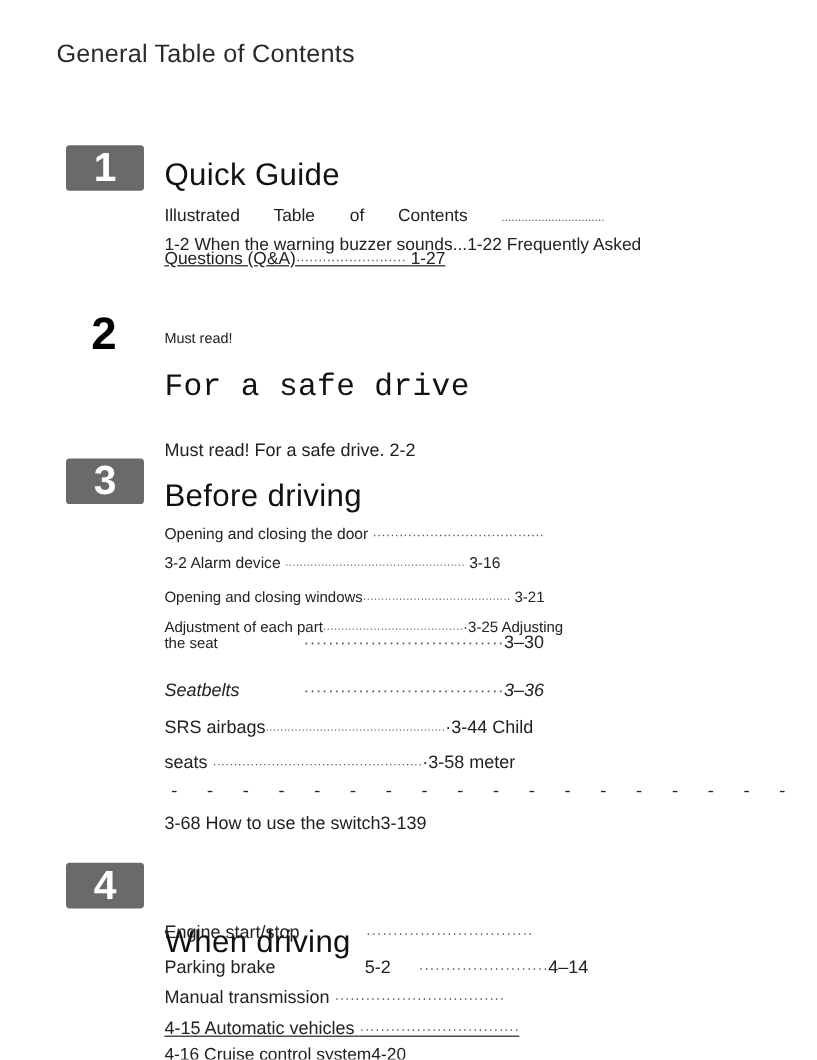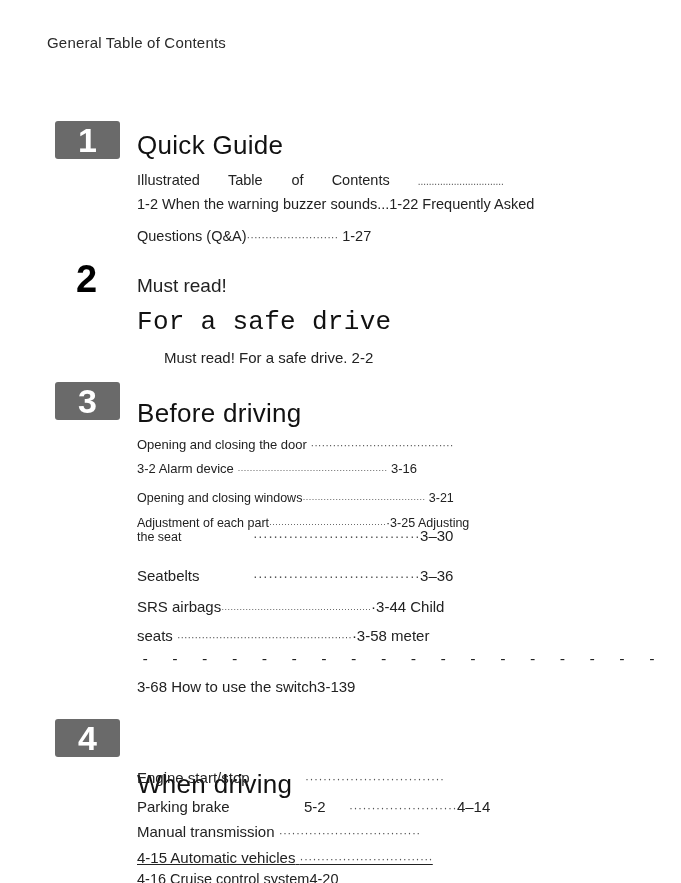--- a/index.html
+++ b/index.html
@@ -2,21 +2,21 @@
 <html><head>
 <meta charset="utf-8">
 <style>
   html, body { margin: 0; padding: 0; background: #ffffff; }
   body {
     width: 681px; height: 883px; overflow: hidden; position: relative;
     font-family: "DejaVu Sans", sans-serif; color: #1a1a1a;
   }
   .page-title {
     position: absolute; left: 47px; top: 34px;
-    font-size: 15px; font-weight: normal; color: #2a2a2a; letter-spacing: 0.2px;
+    font-size: 21px; font-weight: normal; color: #2a2a2a; letter-spacing: 0.2px;
     font-family: "Liberation Sans", sans-serif;
   }
   .badge {
     position: absolute; left: 55px; width: 65px; height: 38px;
     background: #6a6a6a; border-radius: 3px;
     color: #ffffff; font-family: "Liberation Sans", sans-serif; font-weight: bold;
     font-size: 34px; line-height: 38px; text-align: center;
   }
   .plain-num {
     position: absolute; left: 76px; width: 30px;
@@ -28,21 +28,21 @@
     font-size: 26px; color: #111; font-family: "Liberation Sans", sans-serif; letter-spacing: 0.3px;
   }
   .line {
     position: absolute; left: 137px; white-space: nowrap; color: #222;
     font-family: "Liberation Sans", sans-serif;
   }
   .s14 { font-size: 14.5px; }
   .s13 { font-size: 13px; }
   .s12 { font-size: 12.5px; }
   .s15 { font-size: 15px; }
-  .s16 { font-size: 19px; }
+  .s16 { font-size: 12px; }
   .dots { color: #555; letter-spacing: 0px; }
   .gap { display: inline-block; }
   .dash-rule {
     position: absolute; left: 141px; top: 652px; width: 516px; height: 14px;
     font-family: "Liberation Mono", monospace; font-size: 14px; color: #222;
     white-space: nowrap; overflow: hidden; letter-spacing: 6.5px;
   }
   .cut { position: absolute; left: 137px; top: 870px; height: 13px; overflow: hidden; }
   .cut span { display: block; font-size: 14.5px; font-family: "Liberation Sans", sans-serif; color: #222; line-height: 26px; margin-top: -4px; }
 </style>
@@ -56,30 +56,30 @@
   <div>
     <div class="badge" style="top:121px;">1</div>
     <div class="chapter-title" style="top:130px;">Quick Guide</div>
 
     <div class="line s14" style="top:172px;">
       <span>Illustrated</span><span class="gap" style="width:28px"></span><span>Table</span><span class="gap" style="width:29px"></span><span>of</span><span class="gap" style="width:28px"></span><span>Contents</span><span class="gap" style="width:28px"></span><span class="dots" style="font-size:10px;">...............................</span>
     </div>
     <div class="line s14" style="top:196px;">
       <span>1-2 When the warning buzzer sounds...1-22 Frequently Asked</span>
     </div>
-    <div class="line s14" style="top:228px;">
+    <div class="line s14" style="top:208px;text-decoration:underline;">
       <span>Questions (Q&amp;A)</span><span class="dots" style="font-size:11px;">·························</span><span> </span><span>1-27</span>
     </div>
   </div>
 
   <div>
     <div class="plain-num" style="top:259px;">2</div>
     <div class="line s16" style="top:275px;">Must read!</div>
     <div class="chapter-title" style="top:307px;font-family:Liberation Mono, monospace;">For a safe drive</div>
-    <div class="line s15" style="top:349px;margin-left:27px;">
+    <div class="line s15" style="top:367px;">
       <span>Must read! For a safe drive.  2-2</span>
     </div>
   </div>
 
   <div>
     <div class="badge" style="top:382px;">3</div>
     <div class="chapter-title" style="top:398px;">Before driving</div>
 
     <div class="line s13" style="top:437px;">
       <span>Opening and closing the door</span> <span class="dots" style="font-size:11px;">·······································</span>
@@ -89,21 +89,21 @@
     </div>
     <div class="line s12" style="top:491px;">
       <span>Opening and closing windows</span><span class="dots" style="font-size:9px;">·········································</span> <span>3-21</span>
     </div>
     <div class="line s12" style="top:516px;">
       <span>Adjustment of each part</span><span class="dots" style="font-size:9px;">·······································</span><span>·3-25 Adjusting</span>
     </div>
     <div class="line" style="top:527px;">
       <span class="s12" style="display:inline-block;width:116px;">the seat</span><span class="dots" style="font-size:14px;letter-spacing:0.4px;">·································</span><span class="s15">3–30</span>
     </div>
-    <div class="line" style="top:567px;">
+    <div class="line" style="top:567px;font-style:italic;">
       <span class="s15" style="display:inline-block;width:116px;">Seatbelts</span><span class="dots" style="font-size:14px;letter-spacing:0.4px;">·································</span><span class="s15">3–36</span>
     </div>
     <div class="line s15" style="top:598px;">
       <span>SRS airbags</span><span class="dots" style="font-size:9px;">··················································</span><span>·3-44 Child</span>
     </div>
     <div class="line s15" style="top:627px;">
       <span>seats</span> <span class="dots" style="font-size:10.5px;">··················································</span><span>·3-58 meter</span>
     </div>
     <div class="dash-rule">- - - - - - - - - - - - - - - - - - - - - - - - - - - - - - - - - - - -</div>
     <div class="line s15" style="top:678px;">

